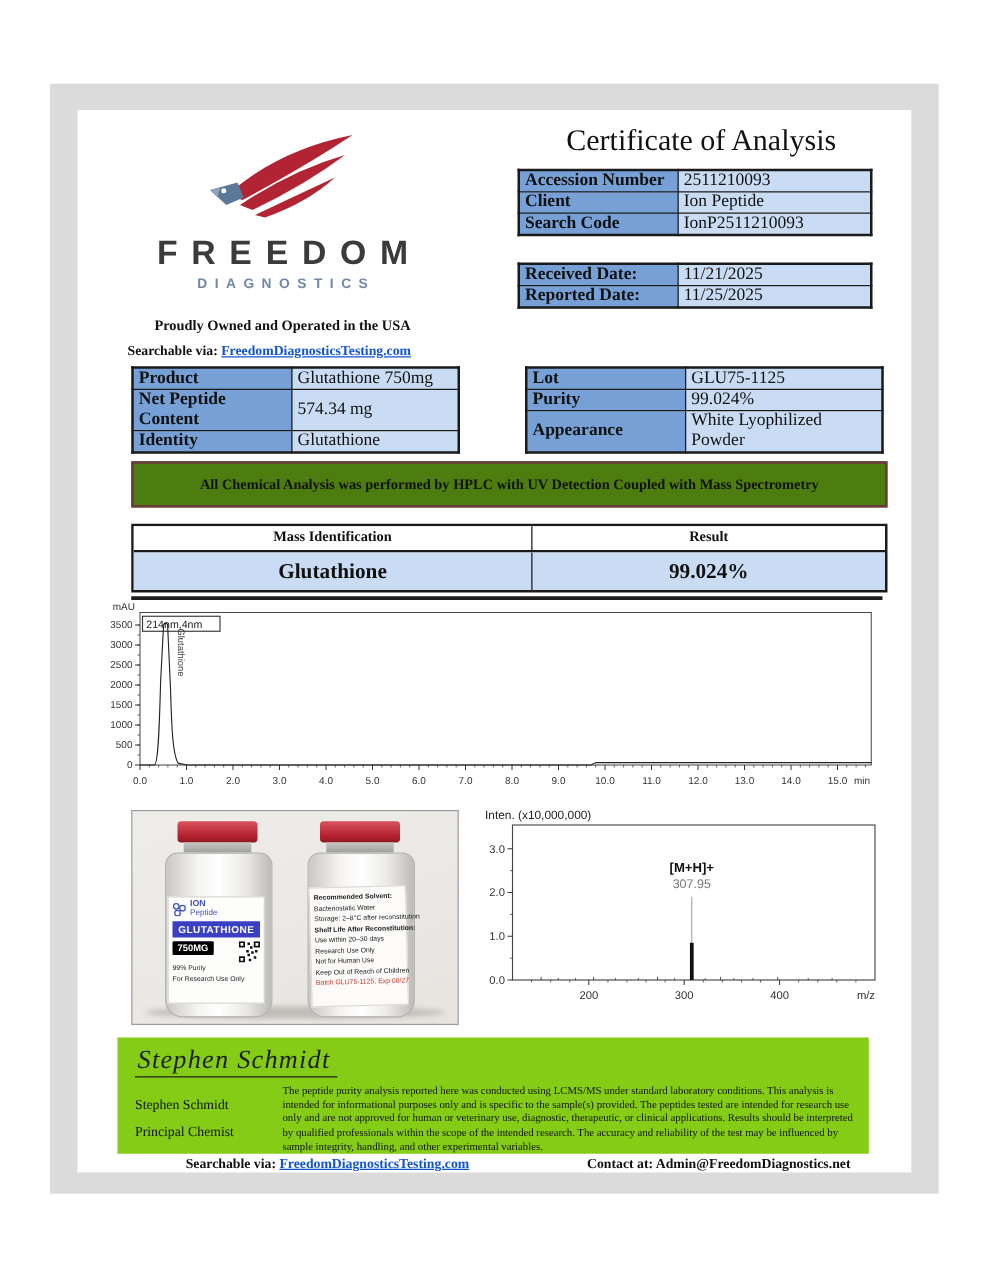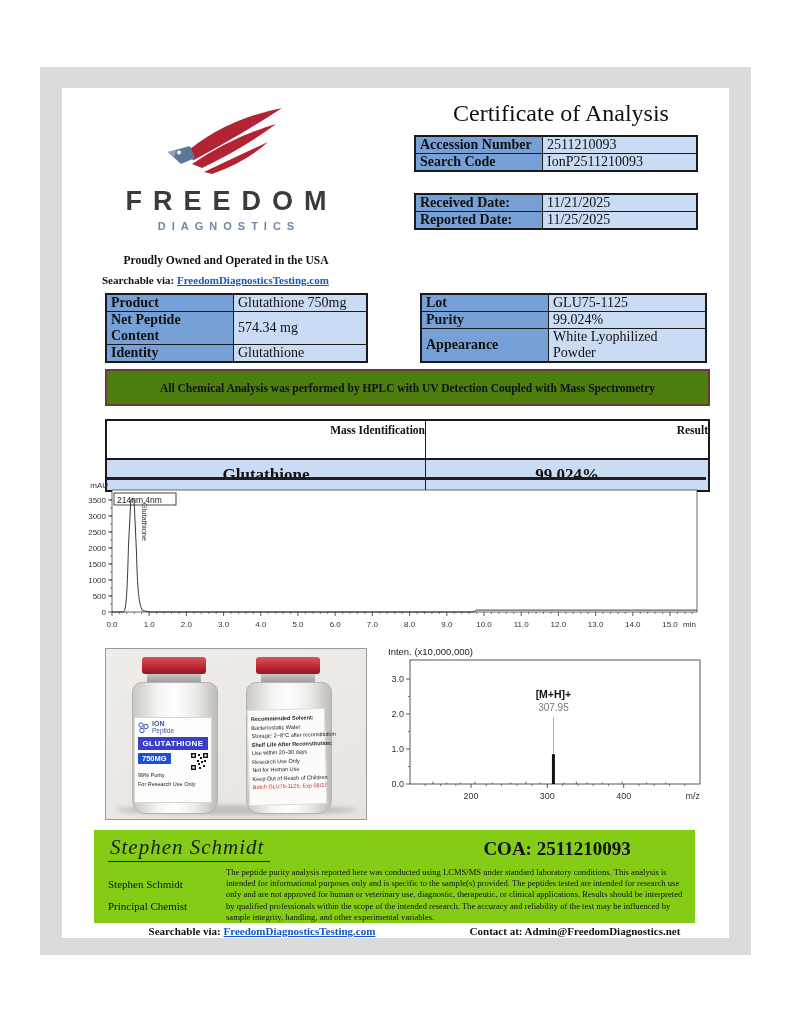--- a/index.html
+++ b/index.html
@@ -35,21 +35,21 @@
   .prod-right table.kv{width:287px;} .prod-right td.k{width:112px;}
 
   
   .banner{left:43px;top:281px;width:601px;height:33px;background:#4d7c0f;border:2px solid #6b3a3e;
           display:flex;align-items:center;justify-content:center;}
   .banner span{font-weight:700;font-size:11.5px;text-align:center;}
 
   
   .mass-table{left:43px;top:331px;width:601px;border:2px solid #1a1a1a;border-bottom-width:2px;}
   .mass-head{display:flex;background:#fff;border-bottom:2px solid #1a1a1a;}
-  .mass-head div{height:37px;line-height:19px;font-weight:700;font-size:11.5px;text-align:right;}
+  .mass-head div{height:19px;line-height:19px;font-weight:700;font-size:11.5px;text-align:center;}
   .mass-row{display:flex;background:#cadcf4;}
   .mass-row div{height:30px;line-height:30px;font-weight:700;font-size:17px;text-align:center;}
   .c1{width:318px;border-right:1.5px solid #1a1a1a;} .c2{flex:1;}
 
   .rule{left:43px;top:389px;width:601px;height:3px;background:#1e1e1e;}
 
   
   .hplc-wrap{left:22px;top:394px;width:625px;height:158px;}
   .ms-wrap{left:322px;top:556px;width:332px;height:168px;}
 
@@ -66,21 +66,21 @@
          border:1px solid #b5b4b1;}
   .vshadow{position:absolute;bottom:4px;left:10px;width:240px;height:10px;border-radius:50%;background:rgba(120,115,110,.35);filter:blur(2px);}
   .flabel{position:absolute;left:6px;top:60px;width:78px;height:86px;background:#fdfdfc;border:1px solid #d8d6d2;
           padding:2px 3px;box-sizing:border-box;font-family:"Liberation Sans",sans-serif;}
   .ion-row{display:flex;align-items:center;gap:3px;color:#3f51b5;}
   .ion-txt b{display:block;font-size:7px;line-height:7px;}
   .ion-txt span{display:block;font-size:6.5px;line-height:7px;}
   .gl-banner{margin-top:3px;background:#3b3fc4;color:#fff;font-weight:700;font-size:8px;letter-spacing:.4px;
              text-align:center;padding:2px 0;}
   .chip-row{display:flex;justify-content:space-between;align-items:flex-start;margin-top:3px;}
-  .chip{background:#1d4ed8;color:#fff;font-weight:700;font-size:7.5px;padding:1px 4px;border-radius:1px;}
+  .chip{background:#000000;color:#fff;font-weight:700;font-size:7.5px;padding:1px 4px;border-radius:1px;}
   .tiny{font-size:5.5px;line-height:7px;color:#222;margin-top:2px;}
   .blabel{position:absolute;left:6px;top:52px;width:78px;height:96px;background:#fcfbfa;border:1px solid #dcdad6;
           padding:4px 3px;box-sizing:border-box;font-family:"Liberation Sans",sans-serif;transform:rotate(-1.5deg);}
   .blabel div{font-size:5.5px;line-height:8.5px;color:#222;white-space:nowrap;}
   .blabel div.b{font-weight:700;}
   .blabel div.r{color:#c0392b;}
 
   
   .sig-box{left:32px;top:742px;width:601px;height:93px;background:#84cc16;}
   .sig-script{position:absolute;left:14px;top:5px;font-style:italic;font-size:21px;letter-spacing:1px;
@@ -119,20 +119,24 @@
       </div>
     </div>
 
     <div class="header-right">
       <div class="coa-title">Certificate of Analysis</div>
       <table class="kv">
         <tbody>
             <tr>
           <td class="k">Accession Number</td>
           <td class="v">2511210093</td>
+            </tr>
+        <tr>
+          <td class="k">Client</td>
+          <td class="v">Ion Peptide</td>
             </tr>
         <tr>
           <td class="k">Search Code</td>
           <td class="v">IonP2511210093</td>
             </tr>
       </tbody>
         </table>
       <table class="kv dates">
         <tbody>
             <tr>
@@ -449,21 +453,20 @@
           <line x1="262.57894736842104" y1="140" x2="262.57894736842104" y2="138.5" stroke="#333" stroke-width="0.7"></line>
           <line x1="281.6578947368421" y1="140" x2="281.6578947368421" y2="138.5" stroke="#333" stroke-width="0.7"></line>
           <line x1="169.43552631578947" y1="140" x2="169.43552631578947" y2="73.5" stroke="#999" stroke-width="0.8"></line>
           <line x1="169.43552631578947" y1="140" x2="169.43552631578947" y2="110.25" stroke="#111" stroke-width="3"></line>
           <text x="169.43552631578947" y="53.5" font-family="Liberation Sans, sans-serif" font-size="10.5" font-weight="bold" fill="#111" text-anchor="middle">[M+H]+</text>
           <text x="169.43552631578947" y="66.5" font-family="Liberation Sans, sans-serif" font-size="10" fill="#777" text-anchor="middle">307.95</text>
         </svg></div>
 
     <div class="sig-box">
       <div class="sig-script">Stephen Schmidt</div>
-      <div class="sig-coa">COA: 2511210093</div>
       <div class="sig-name">Stephen Schmidt</div>
       <div class="sig-role">Principal Chemist</div>
       <div class="sig-disc">The peptide purity analysis reported here was conducted using LCMS/MS under standard laboratory conditions. This analysis is intended for informational purposes only and is specific to the sample(s) provided. The peptides tested are intended for research use only and are not approved for human or veterinary use, diagnostic, therapeutic, or clinical applications. Results should be interpreted by qualified professionals within the scope of the intended research. The accuracy and reliability of the test may be influenced by sample integrity, handling, and other experimental variables.</div>
     </div>
 
     <div class="footer-search">
       <span>Searchable via:</span>
       <a href="#" class="doc-link">FreedomDiagnosticsTesting.com</a>
     </div>
     <div class="footer-contact">Contact at: Admin@FreedomDiagnostics.net</div>

